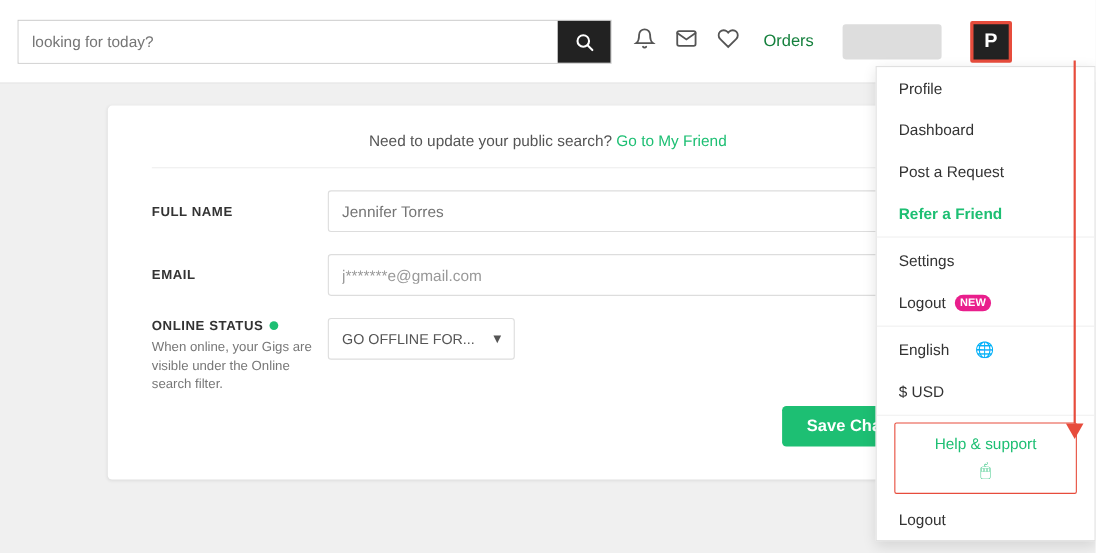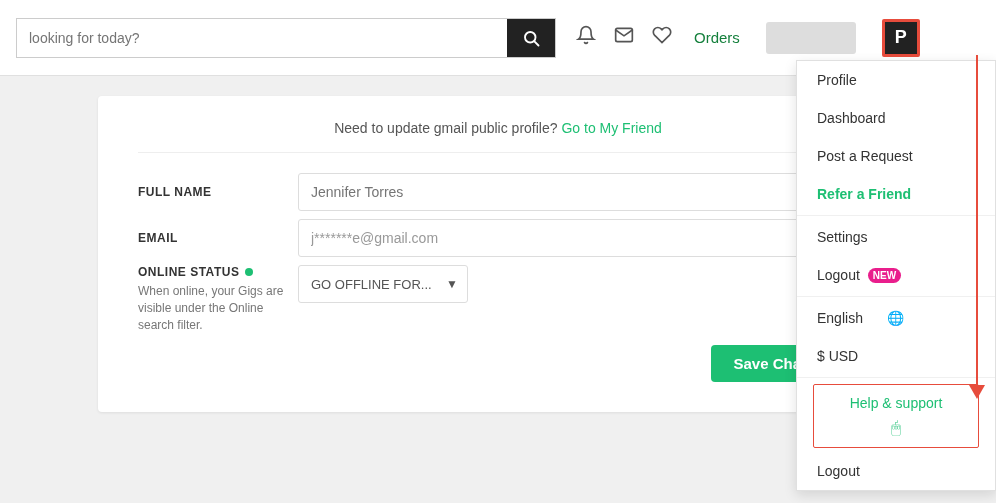--- a/index.html
+++ b/index.html
@@ -107,21 +107,21 @@
       padding-bottom: 16px;
       border-bottom: 1px solid #eee;
     }
     .profile-notice a {
       color: #1dbf73;
       text-decoration: none;
     }
     .form-row {
       display: flex;
       align-items: center;
-      margin-bottom: 8px;
+      margin-bottom: 20px;
     }
     .form-label {
       width: 160px;
       font-size: 12px;
       font-weight: bold;
       color: #333;
       text-transform: uppercase;
       letter-spacing: 0.5px;
     }
     .form-input {
@@ -319,21 +319,21 @@
     <div class="user-avatar-blurred"></div>
     <div class="avatar-btn">
       <span>P</span>
     </div>
   </div>
 </div>
 
 <div class="main">
   <div class="card">
     <div class="profile-notice">
-      <span>Need to update gmail public profile?</span>
+      <span>Need to update your public search?</span>
       <a href="#">Go to My Friend</a>
     </div>
 
     <div class="form-row">
       <label class="form-label">FULL NAME</label>
       <input class="form-input" type="text" placeholder="Jennifer Torres" style="">
     </div>
 
     <div class="form-row">
       <label class="form-label">EMAIL</label>

